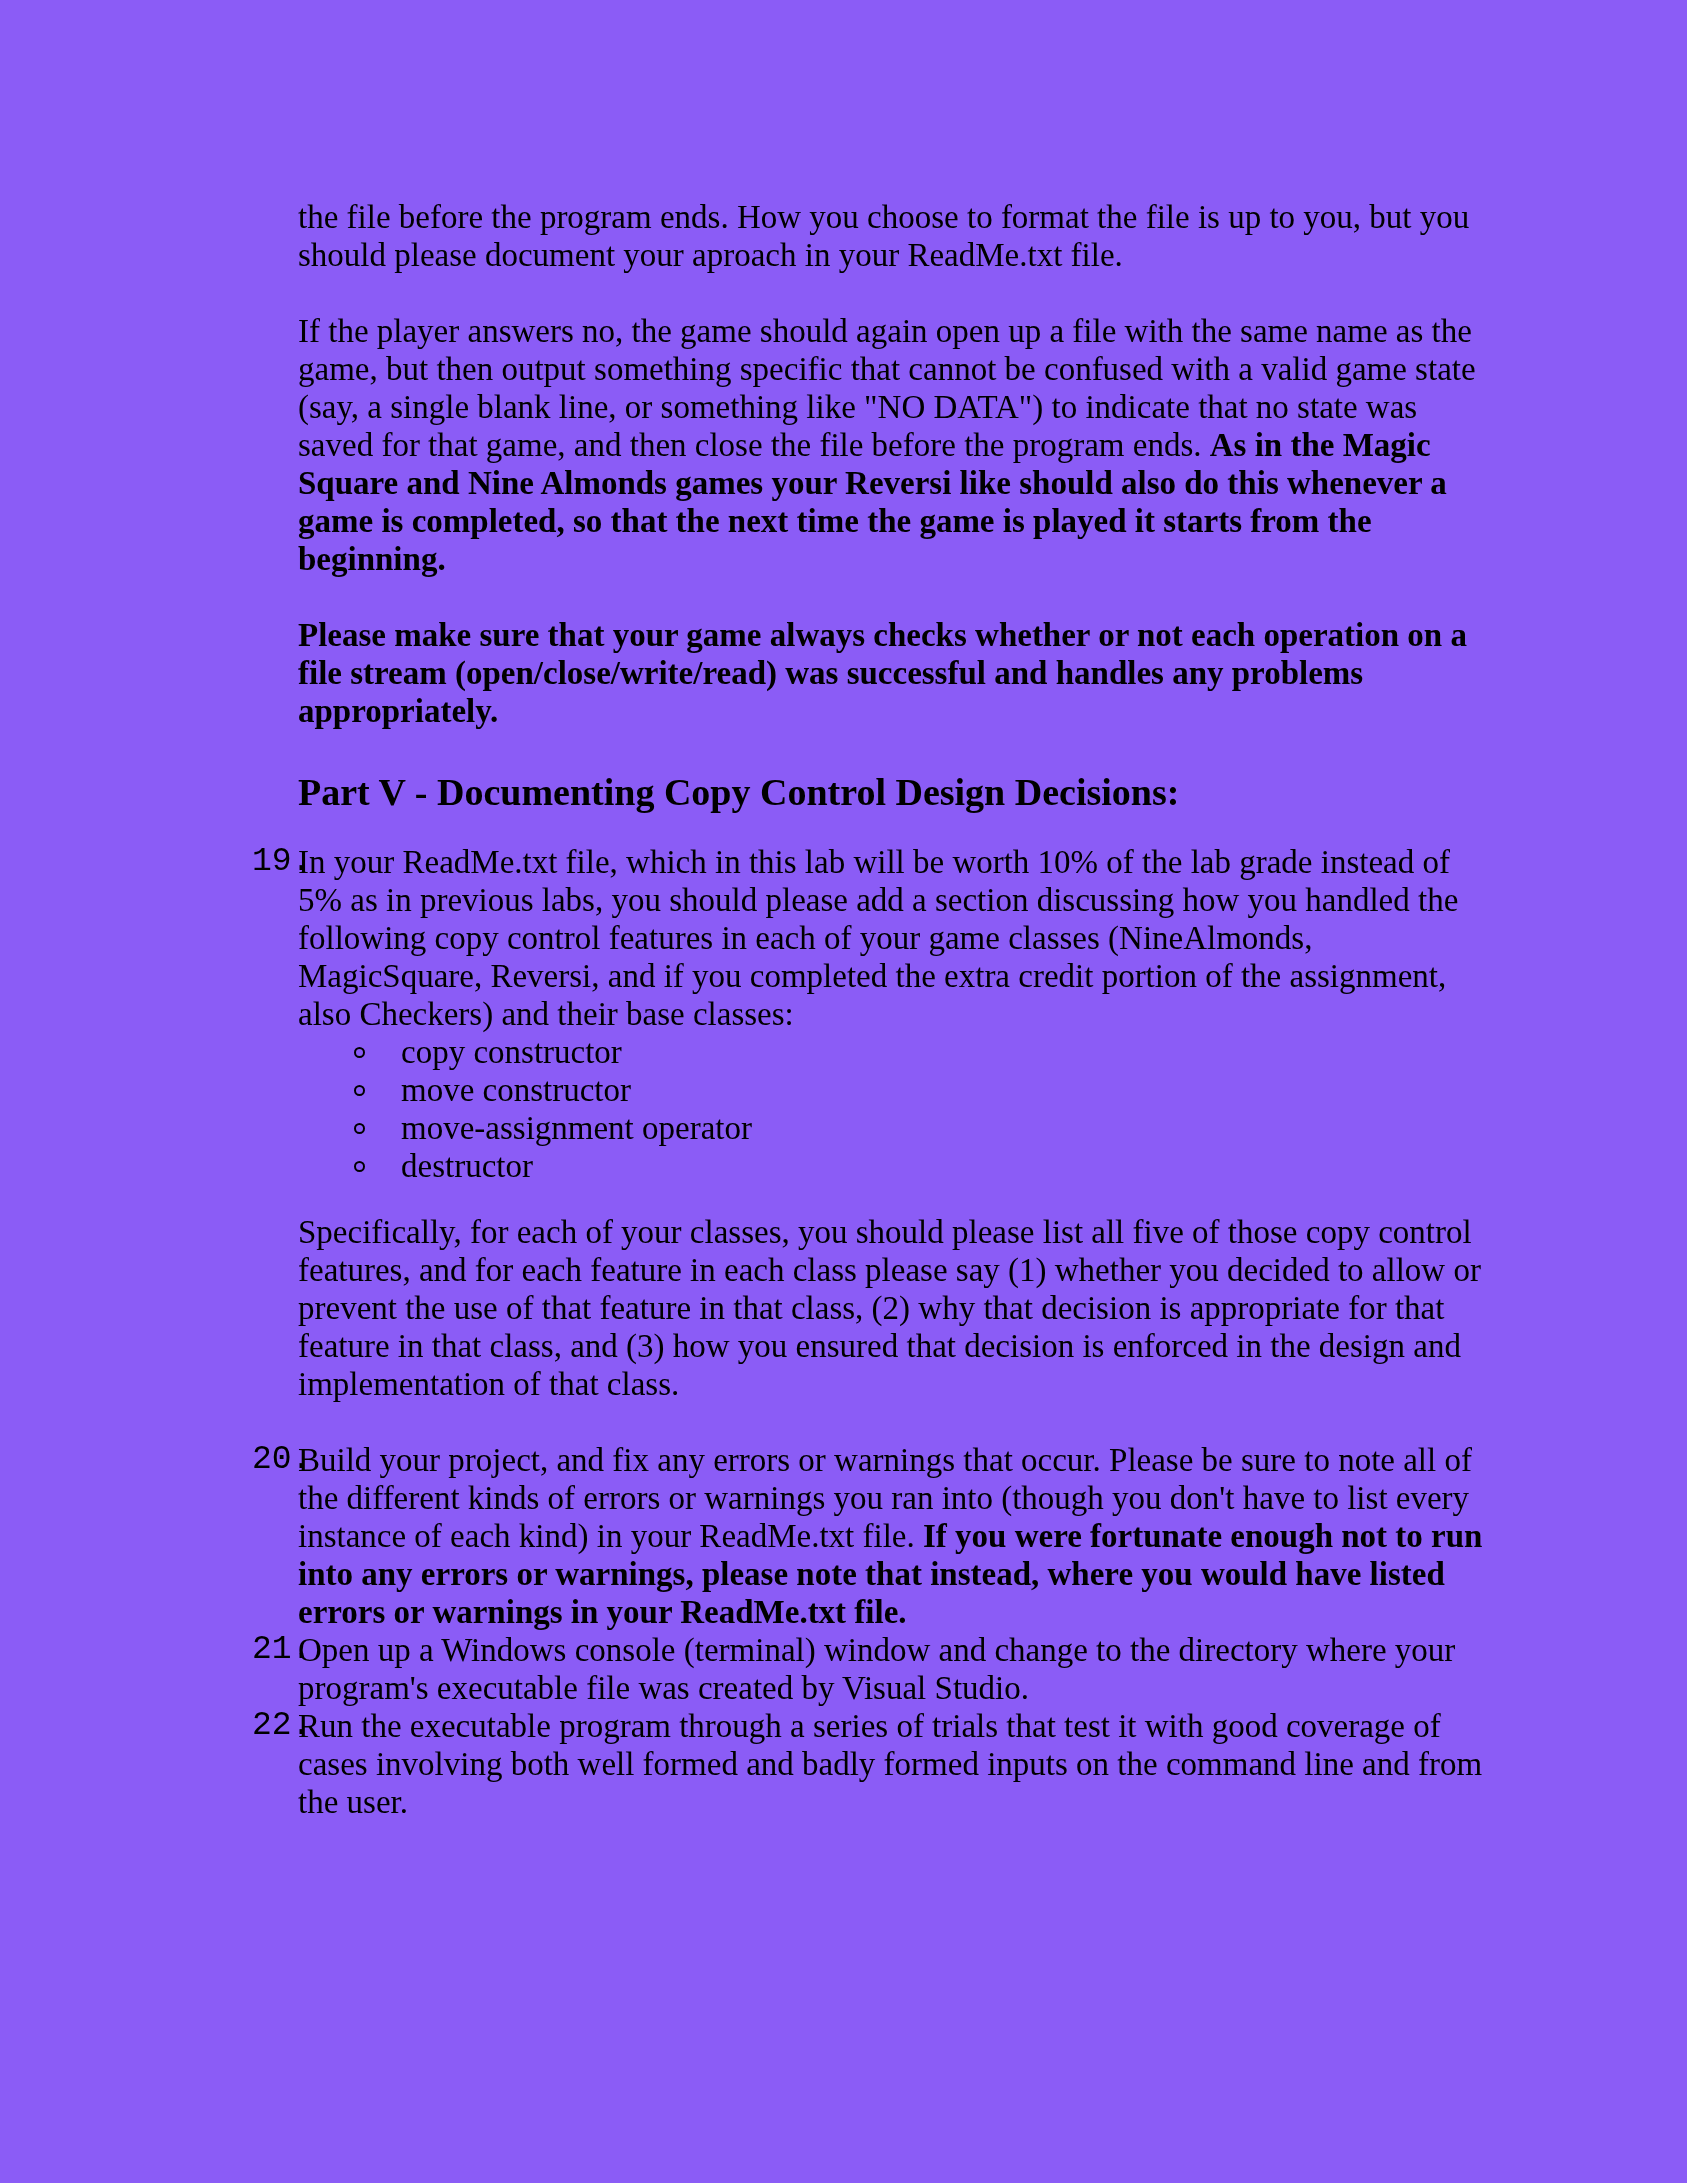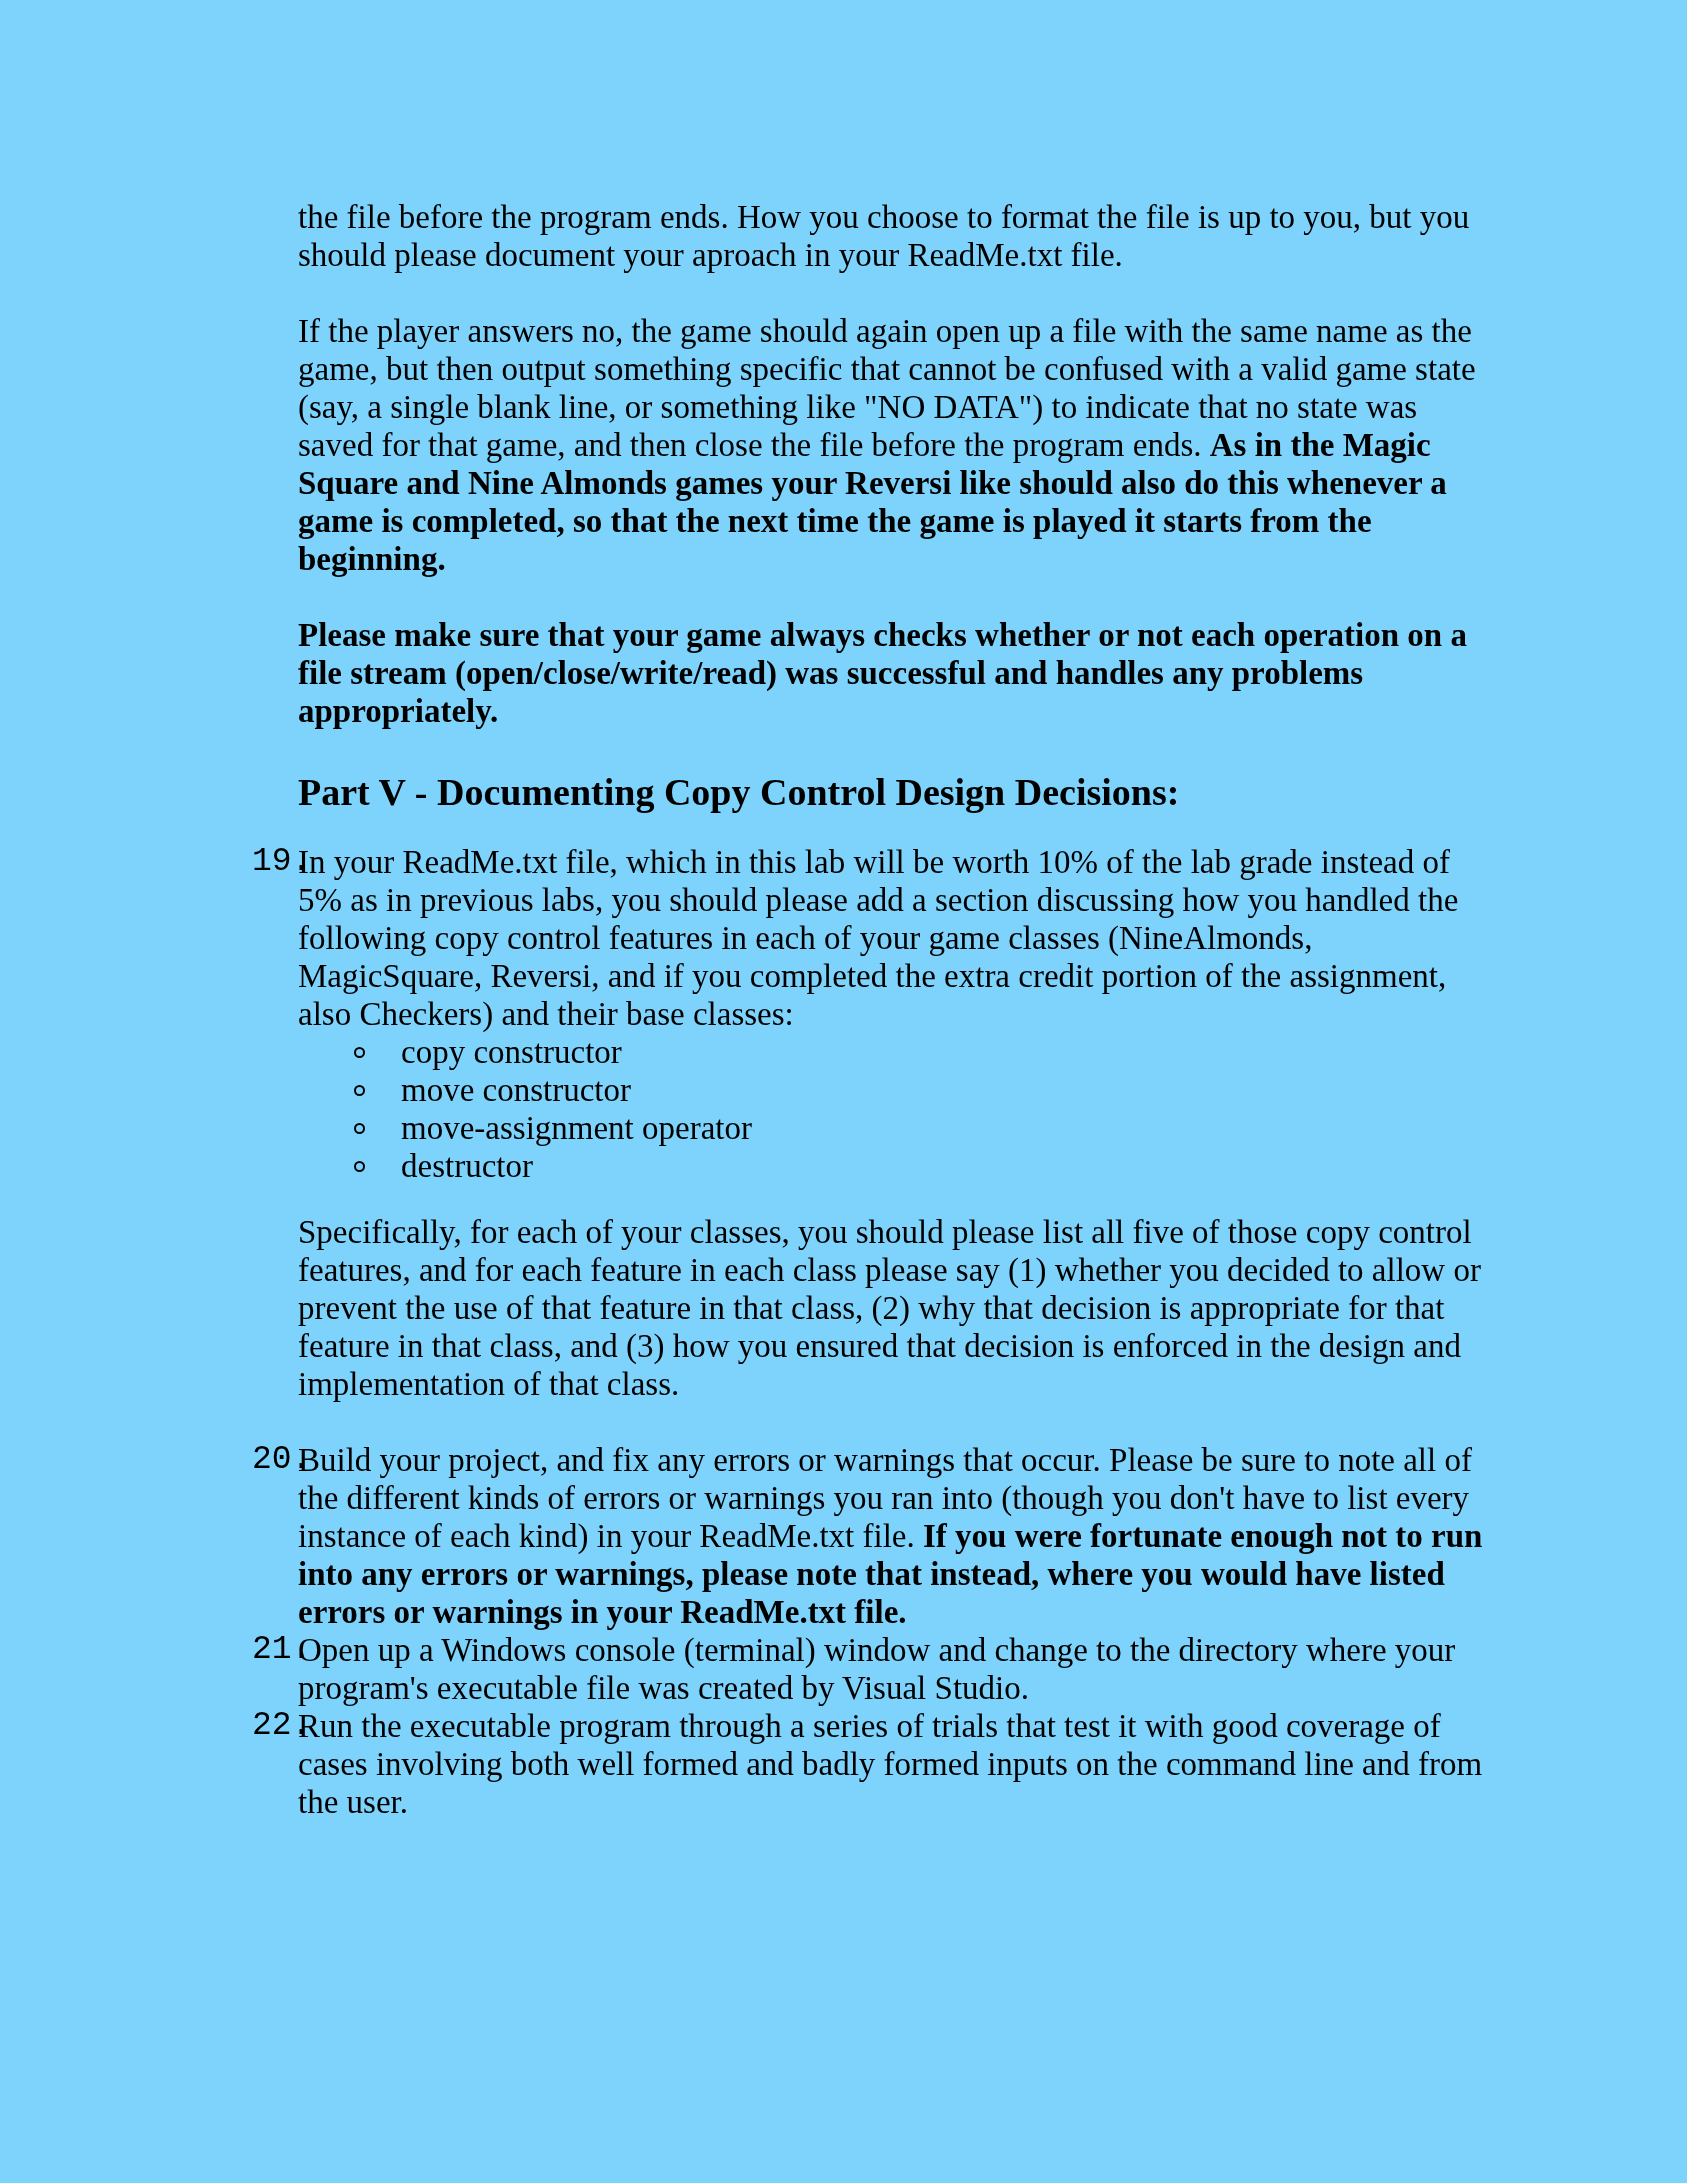--- a/index.html
+++ b/index.html
@@ -4,21 +4,21 @@
 <style>
   html, body {
     margin: 0;
     padding: 0;
     background: #ffffff;
   }
   .page {
     position: relative;
     width: 1687px;
     height: 2183px;
-    background: #7dd3fc;
+    background: #8b5cf6;
     color: #000000;
     font-family: "Liberation Serif", serif;
     font-size: 33px;
     line-height: 38px;
     box-sizing: border-box;
     padding-top: 198px;
     overflow: hidden;
   }
   .content {
     margin-left: 298px;

